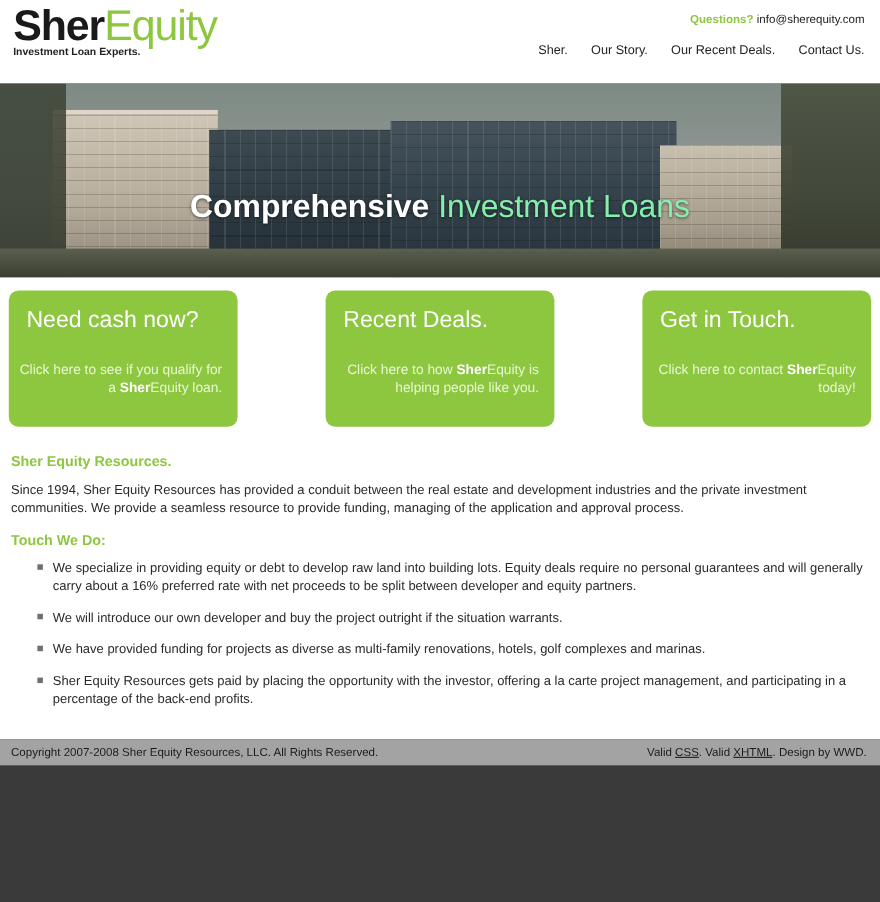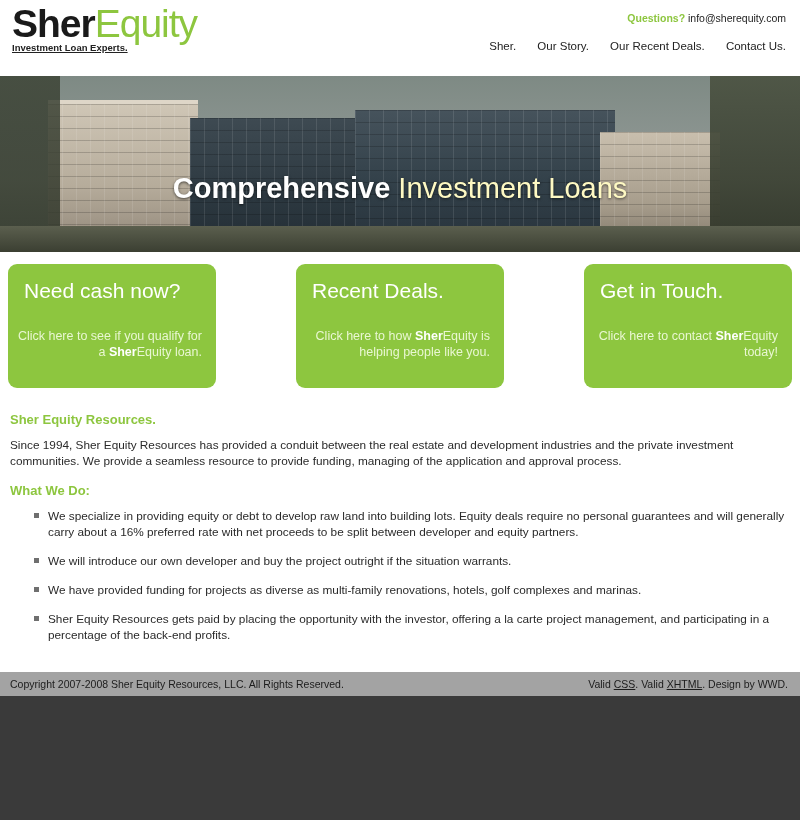--- a/index.html
+++ b/index.html
@@ -30,21 +30,20 @@
     color: #1a1a1a;
     white-space: nowrap;
   }
   .logo .grn { color: #8dc63f; font-weight: normal; }
   .tagline {
     font-size: 9.5px;
     color: #222;
     font-weight: bold;
     margin-top: -4px;
     letter-spacing: 0px;
-    text-decoration: underline;
   }
   .header-right {
     position: absolute;
     right: 14px;
     top: 12px;
     text-align: right;
   }
   .questions {
     font-size: 10.5px;
     color: #222;
@@ -116,21 +115,21 @@
   .hero-headline {
     position: absolute;
     left: 0; right: 0; top: 96px;
     text-align: center;
     font-size: 29px;
     font-weight: bold;
     text-shadow: 0 1px 3px rgba(0,0,0,.6);
     white-space: nowrap;
   }
   .hero-headline .w { color: #ffffff; }
-  .hero-headline .g { color: #fef9c3; font-weight: normal; }
+  .hero-headline .g { color: #86efac; font-weight: normal; }
 
   
   .promos {
     background: #ffffff;
     padding: 12px 8px 12px 8px;
     display: flex;
     gap: 15px;
     justify-content: space-between;
   }
   .promo {
@@ -269,21 +268,21 @@
     <div class="promo">
       <div class="promo-title">Get in Touch.</div>
       <div class="promo-sub"><span>Click here to contact </span><b>Sher</b><span>Equity today!</span></div>
     </div>
 
   </div>
 
   <div class="content">
     <h2 class="sec">Sher Equity Resources.</h2>
     <p class="body">Since 1994, Sher Equity Resources has provided a conduit between the real estate and development industries and the private investment communities. We provide a seamless resource to provide funding, managing of the application and approval process.</p>
-    <h2 class="sec">What We Do:</h2>
+    <h2 class="sec">Touch We Do:</h2>
     <ul class="dowhat">
       <li>We specialize in providing equity or debt to develop raw land into building lots. Equity deals require no personal guarantees and will generally carry about a 16% preferred rate with net proceeds to be split between developer and equity partners.</li>
       <li>We will introduce our own developer and buy the project outright if the situation warrants.</li>
       <li>We have provided funding for projects as diverse as multi-family renovations, hotels, golf complexes and marinas.</li>
       <li>Sher Equity Resources gets paid by placing the opportunity with the investor, offering a la carte project management, and participating in a percentage of the back-end profits.</li>
     </ul>
   </div>
 
   <div class="footer">
     <div>Copyright 2007-2008 Sher Equity Resources, LLC. All Rights Reserved.</div>

